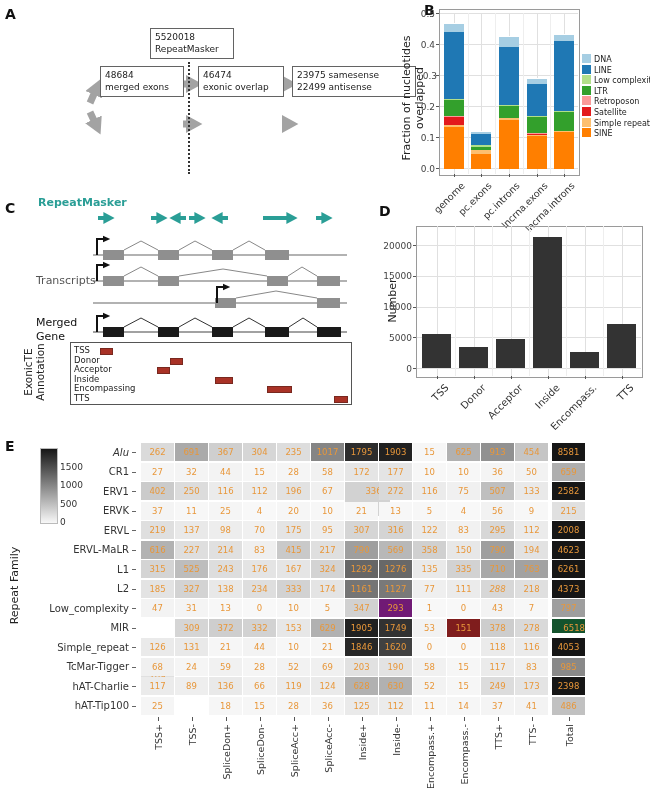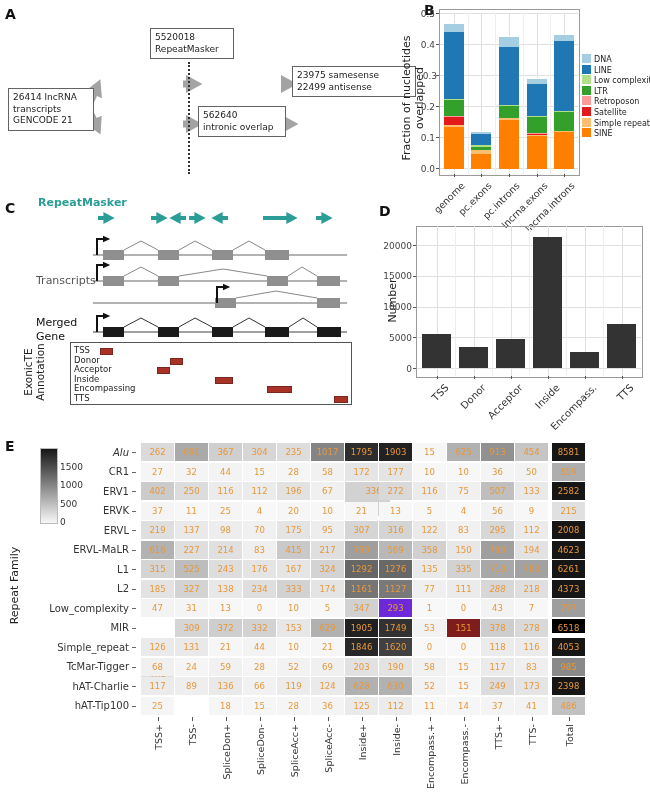--- a/index.html
+++ b/index.html
@@ -45,27 +45,26 @@
       <line x1="90" y1="112" x2="97" y2="127" marker-end="url(#mgray)"></line>
       <line x1="183" y1="84" x2="194" y2="84" marker-end="url(#mgray)"></line>
       <line x1="183" y1="124" x2="194" y2="124" marker-end="url(#mgray)"></line>
       <line x1="283" y1="84" x2="289" y2="84" marker-end="url(#mgray)"></line>
       <line x1="285" y1="124" x2="290" y2="124" marker-end="url(#mgray)"></line>
     </g>
   </svg>
 
   <div class="abs" style="left:188px;top:62px;height:112px;border-left:2px dotted #333;"></div>
 
-  <div class="fbox" style="left:8px;top:88px;width:76px;">26414 lncRNA
-transcripts
-GENCODE 21</div>
   <div class="fbox" style="left:150px;top:28px;width:74px;">5520018
 RepeatMasker</div>
-  <div class="fbox" style="left:198px;top:106px;width:78px;">562640
-intronic overlap</div>
+  <div class="fbox" style="left:100px;top:66px;width:74px;">48684
+merged exons</div>
+  <div class="fbox" style="left:198px;top:66px;width:76px;">46474
+exonic overlap</div>
   <div class="fbox" style="left:292px;top:66px;width:114px;">23975 samesense
 22499 antisense</div>
 
   <div class="panel-letter" style="left:424px;top:2px;">B</div>
   <div class="axis-ylab" style="left:328px;top:85px;width:170px;">Fraction of nucleotides overlapped</div>
   <div class="panel-border" style="left:439px;top:9px;width:139px;height:165px;"></div>
   <div class="abs" style="left:0;top:0;">
       <div class="gridline" style="position: absolute; left: 440px; top: 168px; width: 138px; height: 1px;"></div>
       <div class="tickmark" style="position: absolute; left: 436px; top: 168px; width: 3px; height: 1px;"></div>
       <div class="tick-lab" style="position: absolute; left: 413px; top: 163.5px; width: 22px;">0.0</div>
@@ -419,40 +418,40 @@
       <div class="hm-cell" style="position: absolute; left: 515px; top: 579.5px; width: 33px; height: 18px; line-height: 18px; background: rgb(223, 223, 223); color: rgb(232, 151, 58);">218</div>
       <div class="hm-cell" style="position: absolute; left: 552px; top: 579.5px; width: 33px; height: 18px; line-height: 18px; background: rgb(22, 22, 22); color: rgb(232, 151, 58);">4373</div>
       <div class="e-row-label" style="position: absolute; left: 30px; top: 602.5px; width: 106px;">Low_complexity</div>
       <div class="hm-cell" style="position: absolute; left: 141px; top: 599px; width: 33px; height: 18px; line-height: 18px; background: rgb(243, 243, 243); color: rgb(232, 151, 58);">47</div>
       <div class="hm-cell" style="position: absolute; left: 175px; top: 599px; width: 33px; height: 18px; line-height: 18px; background: rgb(244, 244, 244); color: rgb(232, 151, 58);">31</div>
       <div class="hm-cell" style="position: absolute; left: 209px; top: 599px; width: 33px; height: 18px; line-height: 18px; background: rgb(247, 247, 247); color: rgb(232, 151, 58);">13</div>
       <div class="hm-cell" style="position: absolute; left: 243px; top: 599px; width: 33px; height: 18px; line-height: 18px; background: rgb(248, 248, 248); color: rgb(232, 151, 58);">0</div>
       <div class="hm-cell" style="position: absolute; left: 277px; top: 599px; width: 33px; height: 18px; line-height: 18px; background: rgb(247, 247, 247); color: rgb(232, 151, 58);">10</div>
       <div class="hm-cell" style="position: absolute; left: 311px; top: 599px; width: 33px; height: 18px; line-height: 18px; background: rgb(247, 247, 247); color: rgb(232, 151, 58);">5</div>
       <div class="hm-cell" style="position: absolute; left: 345px; top: 599px; width: 33px; height: 18px; line-height: 18px; background: rgb(209, 209, 209); color: rgb(232, 151, 58);">347</div>
-      <div class="hm-cell" style="position: absolute; left: 379px; top: 599px; width: 33px; height: 18px; line-height: 18px; background: #6d28d9; color: rgb(232, 151, 58);">293</div>
+      <div class="hm-cell" style="position: absolute; left: 379px; top: 599px; width: 33px; height: 18px; line-height: 18px; background: #701a75; color: rgb(232, 151, 58);">293</div>
       <div class="hm-cell" style="position: absolute; left: 413px; top: 599px; width: 33px; height: 18px; line-height: 18px; background: rgb(248, 248, 248); color: rgb(232, 151, 58);">1</div>
       <div class="hm-cell" style="position: absolute; left: 447px; top: 599px; width: 33px; height: 18px; line-height: 18px; background: rgb(248, 248, 248); color: rgb(232, 151, 58);">0</div>
       <div class="hm-cell" style="position: absolute; left: 481px; top: 599px; width: 33px; height: 18px; line-height: 18px; background: rgb(243, 243, 243); color: rgb(232, 151, 58);">43</div>
       <div class="hm-cell" style="position: absolute; left: 515px; top: 599px; width: 33px; height: 18px; line-height: 18px; background: rgb(247, 247, 247); color: rgb(232, 151, 58);">7</div>
       <div class="hm-cell" style="position: absolute; left: 552px; top: 599px; width: 33px; height: 18px; line-height: 18px; background: rgb(158, 158, 158); color: rgb(232, 151, 58);">797</div>
       <div class="e-row-label" style="position: absolute; left: 30px; top: 622px; width: 106px;">MIR</div>
       <div class="hm-cell" style="position: absolute; left: 141px; top: 618.5px; width: 33px; height: 18px; line-height: 18px; background: rgb(224, 224, 224); color: rgb(232, 151, 58); margin-top: 48px;">209</div>
       <div class="hm-cell" style="position: absolute; left: 175px; top: 618.5px; width: 33px; height: 18px; line-height: 18px; background: rgb(213, 213, 213); color: rgb(232, 151, 58);">309</div>
       <div class="hm-cell" style="position: absolute; left: 209px; top: 618.5px; width: 33px; height: 18px; line-height: 18px; background: rgb(206, 206, 206); color: rgb(232, 151, 58);">372</div>
       <div class="hm-cell" style="position: absolute; left: 243px; top: 618.5px; width: 33px; height: 18px; line-height: 18px; background: rgb(210, 210, 210); color: rgb(232, 151, 58);">332</div>
       <div class="hm-cell" style="position: absolute; left: 277px; top: 618.5px; width: 33px; height: 18px; line-height: 18px; background: rgb(231, 231, 231); color: rgb(232, 151, 58);">153</div>
       <div class="hm-cell" style="position: absolute; left: 311px; top: 618.5px; width: 33px; height: 18px; line-height: 18px; background: rgb(177, 177, 177); color: rgb(232, 151, 58);">629</div>
       <div class="hm-cell" style="position: absolute; left: 345px; top: 618.5px; width: 33px; height: 18px; line-height: 18px; background: rgb(33, 33, 33); color: rgb(232, 151, 58);">1905</div>
       <div class="hm-cell" style="position: absolute; left: 379px; top: 618.5px; width: 33px; height: 18px; line-height: 18px; background: rgb(50, 50, 50); color: rgb(232, 151, 58);">1749</div>
       <div class="hm-cell" style="position: absolute; left: 413px; top: 618.5px; width: 33px; height: 18px; line-height: 18px; background: rgb(242, 242, 242); color: rgb(232, 151, 58);">53</div>
       <div class="hm-cell" style="position: absolute; left: 447px; top: 618.5px; width: 33px; height: 18px; line-height: 18px; background: #7f1d1d; color: rgb(232, 151, 58);">151</div>
       <div class="hm-cell" style="position: absolute; left: 481px; top: 618.5px; width: 33px; height: 18px; line-height: 18px; background: rgb(205, 205, 205); color: rgb(232, 151, 58);">378</div>
       <div class="hm-cell" style="position: absolute; left: 515px; top: 618.5px; width: 33px; height: 18px; line-height: 18px; background: rgb(217, 217, 217); color: rgb(232, 151, 58);">278</div>
-      <div class="hm-cell" style="position: absolute; left: 552px; top: 618.5px; width: 33px; height: 14px; line-height: 18px; background: #000000; color: rgb(232, 151, 58);">6518</div>
+      <div class="hm-cell" style="position: absolute; left: 552px; top: 618.5px; width: 33px; height: 14px; line-height: 18px; background: #14532d; color: rgb(232, 151, 58); text-align: right;">6518</div>
       <div class="e-row-label" style="position: absolute; left: 30px; top: 641.5px; width: 106px;">Simple_repeat</div>
       <div class="hm-cell" style="position: absolute; left: 141px; top: 638px; width: 33px; height: 18px; line-height: 18px; background: rgb(234, 234, 234); color: rgb(232, 151, 58);">126</div>
       <div class="hm-cell" style="position: absolute; left: 175px; top: 638px; width: 33px; height: 18px; line-height: 18px; background: rgb(233, 233, 233); color: rgb(232, 151, 58);">131</div>
       <div class="hm-cell" style="position: absolute; left: 209px; top: 638px; width: 33px; height: 18px; line-height: 18px; background: rgb(246, 246, 246); color: rgb(232, 151, 58);">21</div>
       <div class="hm-cell" style="position: absolute; left: 243px; top: 638px; width: 33px; height: 18px; line-height: 18px; background: rgb(243, 243, 243); color: rgb(232, 151, 58);">44</div>
       <div class="hm-cell" style="position: absolute; left: 277px; top: 638px; width: 33px; height: 18px; line-height: 18px; background: rgb(247, 247, 247); color: rgb(232, 151, 58);">10</div>
       <div class="hm-cell" style="position: absolute; left: 311px; top: 638px; width: 33px; height: 18px; line-height: 18px; background: rgb(246, 246, 246); color: rgb(232, 151, 58);">21</div>
       <div class="hm-cell" style="position: absolute; left: 345px; top: 638px; width: 33px; height: 18px; line-height: 18px; background: rgb(39, 39, 39); color: rgb(232, 151, 58);">1846</div>
       <div class="hm-cell" style="position: absolute; left: 379px; top: 638px; width: 33px; height: 18px; line-height: 18px; background: rgb(65, 65, 65); color: rgb(232, 151, 58);">1620</div>
       <div class="hm-cell" style="position: absolute; left: 413px; top: 638px; width: 33px; height: 18px; line-height: 18px; background: rgb(248, 248, 248); color: rgb(232, 151, 58);">0</div>

